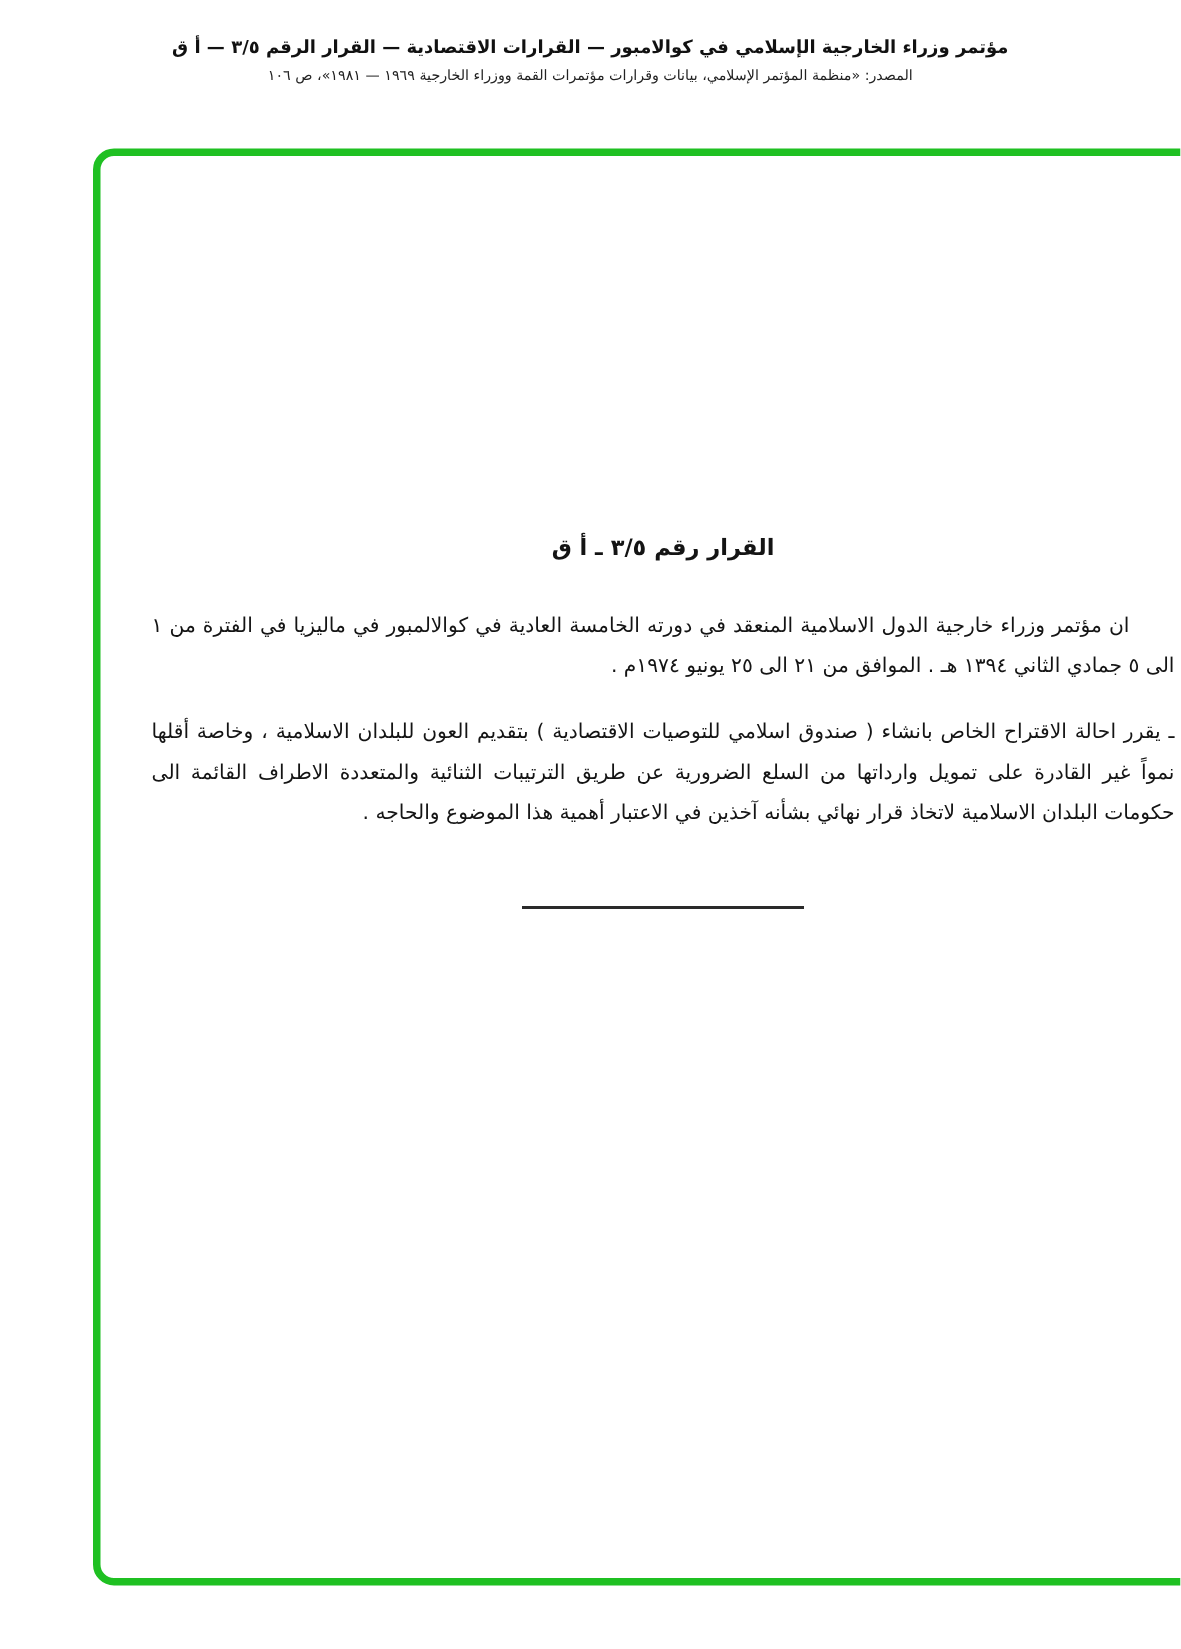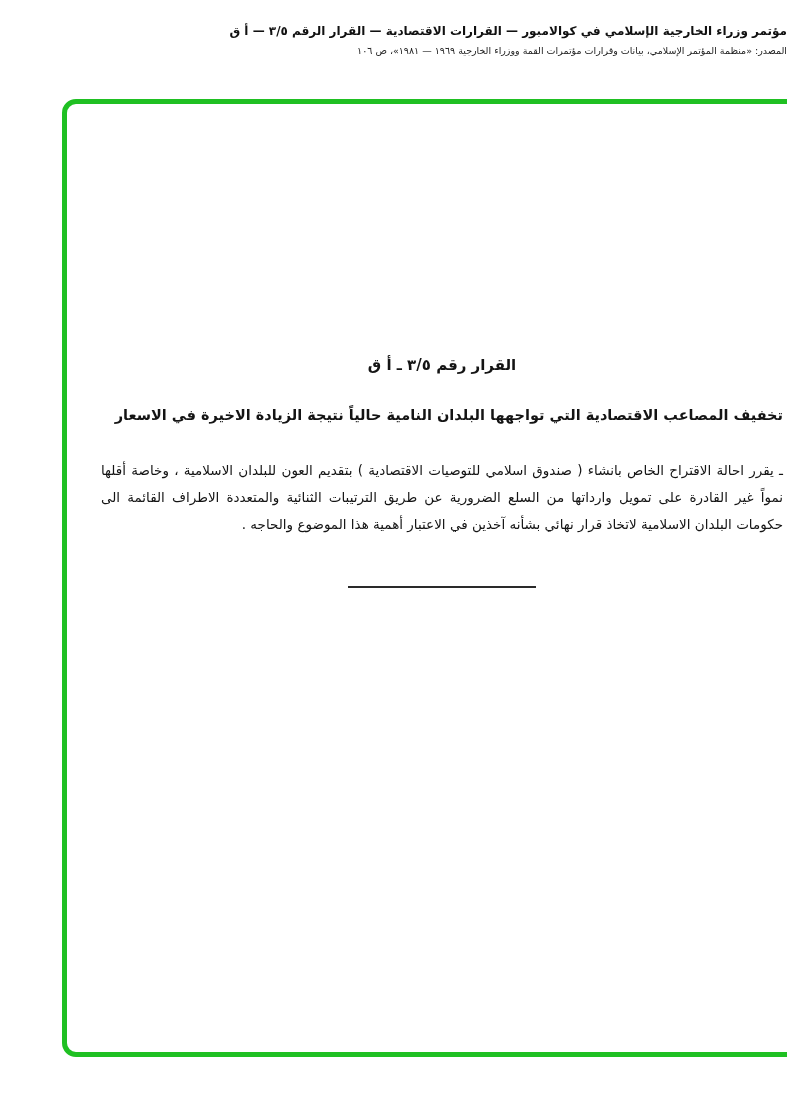--- a/index.html
+++ b/index.html
@@ -14,20 +14,21 @@
     height: 1099px;
     background: #ffffff;
     overflow: hidden;
   }
   
   .src-header {
     position: absolute;
     top: 24px;
     left: 0;
     right: 0;
+    text-align: center;
     direction: rtl;
     color: #111111;
   }
   .src-line1 {
     font-size: 12px;
     font-weight: bold;
     letter-spacing: 0.2px;
   }
   .src-line2 {
     margin-top: 7px;
@@ -90,22 +91,22 @@
   <div class="src-header">
     <div class="src-line1">مؤتمر وزراء الخارجية الإسلامي في كوالامبور — القرارات الاقتصادية — القرار الرقم ٣/٥ — أ ق</div>
     <div class="src-line2">المصدر: «منظمة المؤتمر الإسلامي، بيانات وقرارات مؤتمرات القمة ووزراء الخارجية ١٩٦٩ — ١٩٨١»، ص ١٠٦</div>
   </div>
 
   <div class="doc-frame">
     <div class="doc-content">
 
       <div class="doc-title">القرار رقم ٣/٥ ـ أ ق</div>
 
-      <div class="doc-heading">تخفيف المصاعب الاقتصادية التي تواجهها البلدان النامية حالياً نتيجة الزيادة الاخيرة في الاسعار</div>
 
+      <p class="doc-para indent">ان مؤتمر وزراء خارجية الدول الاسلامية المنعقد في دورته الخامسة العادية في كوالالمبور في ماليزيا في الفترة من ١ الى ٥ جمادي الثاني ١٣٩٤ هـ .  الموافق من ٢١ الى ٢٥ يونيو ١٩٧٤م .</p>
 
 
       <p class="doc-para">ـ يقرر احالة الاقتراح الخاص بانشاء ( صندوق اسلامي للتوصيات الاقتصادية ) بتقديم العون للبلدان الاسلامية ، وخاصة أقلها نمواً غير القادرة على تمويل وارداتها من السلع الضرورية عن طريق الترتيبات الثنائية والمتعددة الاطراف القائمة الى حكومات البلدان الاسلامية لاتخاذ قرار نهائي بشأنه آخذين في الاعتبار أهمية هذا الموضوع والحاجه .</p>
 
       <div class="doc-divider"></div>
 
     </div>
   </div>
 
 </div>

